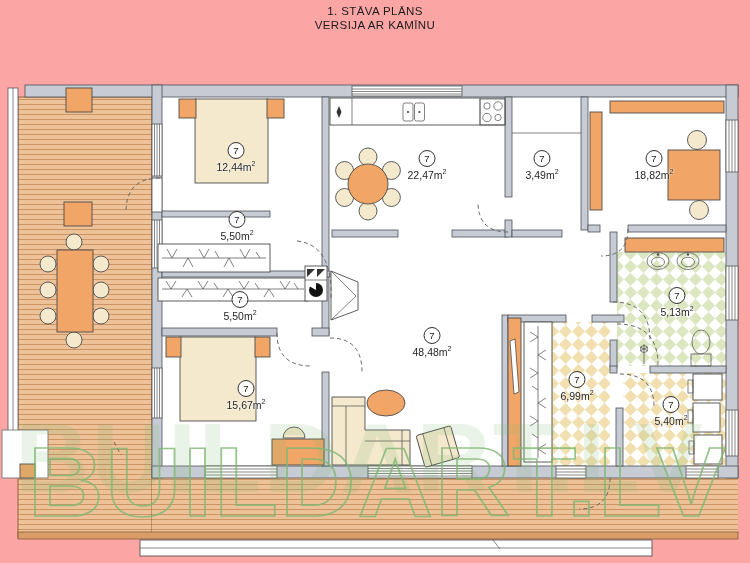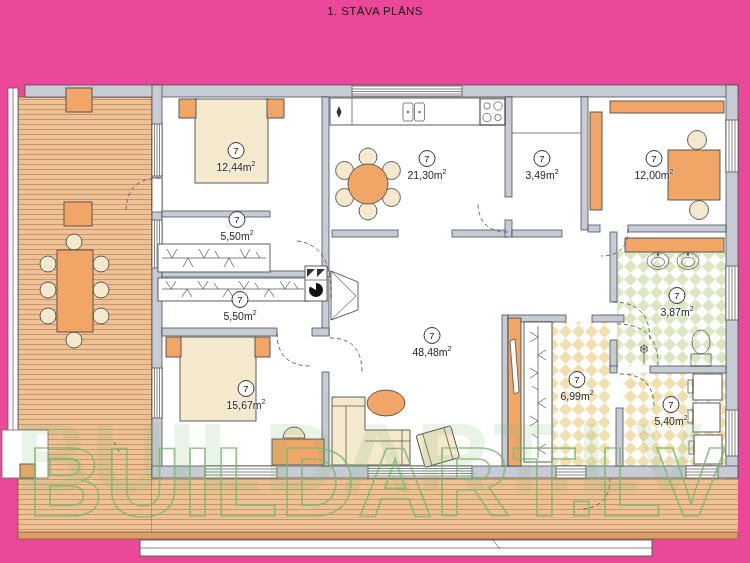--- a/index.html
+++ b/index.html
@@ -1,16 +1,16 @@
 <!DOCTYPE html>
 <html style="--wall: #c7cbd4; --deck: #edc298; --deck-line: #c88f5d; --orange: #f1a566; --beige: #f5e9cd; --tile-green: #dce7c1; --tile-tan: #f2dfb0; --watermark: #7fb873;"><head>
 <meta charset="utf-8">
 <style>
   html,body{margin:0;padding:0;background:#fff;}
-  .stage{position:relative;width:750px;height:563px;background:#ec4899;overflow:hidden;
+  .stage{position:relative;width:750px;height:563px;background:#fca5a5;overflow:hidden;
          font-family:"Liberation Sans",sans-serif;}
   .title{position:absolute;top:4px;left:0;width:100%;text-align:center;
          font-size:11.5px;line-height:14px;color:#1b1b1b;letter-spacing:.4px;}
   .room-label{position:absolute;transform:translateX(-50%);display:flex;
               flex-direction:column;align-items:center;gap:1px;z-index:5;}
   .room-label .circ{width:15px;height:15px;border:1.2px solid #2e2e2e;border-radius:50%;
               background:rgba(255,255,255,.9);font-size:9.5px;color:#222;
               display:flex;align-items:center;justify-content:center;}
   .room-label .area{font-size:10.5px;color:#1f1f1f;white-space:nowrap;
               text-shadow:0 0 2px #fff,0 0 2px #fff;}
@@ -29,20 +29,21 @@
            font-weight:bold;letter-spacing:2px;}
   .wm-shadow{fill:var(--watermark);opacity:.16;stroke:none;font-weight:bold;letter-spacing:2px;}
 </style>
 </head>
 <body>
 
 <div class="stage">
 
   <div class="title">
     <div>1. STĀVA PLĀNS</div>
+    <div>VERSIJA AR KAMĪNU</div>
   </div>
 
   <svg width="750" height="563" viewBox="0 0 750 563">
     <defs>
       <pattern id="planks" width="8" height="5" patternUnits="userSpaceOnUse">
         <rect width="8" height="5" fill="var(--deck)"></rect>
         <path d="M0,4.5 H8" stroke="var(--deck-line)" stroke-width="0.9"></path>
       </pattern>
       <pattern id="ckG" width="13" height="13" patternUnits="userSpaceOnUse">
         <rect width="13" height="13" fill="#fff"></rect>
@@ -323,33 +324,33 @@
   <div class="room-label" style="left:237px;top:211px">
     <span class="circ">7</span>
     <span class="area"><span>5,50</span><span>m</span><sup>2</sup></span>
   </div>
   <div class="room-label" style="left:240px;top:291px">
     <span class="circ">7</span>
     <span class="area"><span>5,50</span><span>m</span><sup>2</sup></span>
   </div>
   <div class="room-label" style="left:427px;top:150px">
     <span class="circ">7</span>
-    <span class="area"><span>21,30</span><span>m</span><sup>2</sup></span>
+    <span class="area"><span>22,47</span><span>m</span><sup>2</sup></span>
   </div>
   <div class="room-label" style="left:542px;top:150px">
     <span class="circ">7</span>
     <span class="area"><span>3,49</span><span>m</span><sup>2</sup></span>
   </div>
   <div class="room-label" style="left:654px;top:150px">
     <span class="circ">7</span>
-    <span class="area"><span>12,00</span><span>m</span><sup>2</sup></span>
+    <span class="area"><span>18,82</span><span>m</span><sup>2</sup></span>
   </div>
   <div class="room-label" style="left:677px;top:287px">
     <span class="circ">7</span>
-    <span class="area"><span>3,87</span><span>m</span><sup>2</sup></span>
+    <span class="area"><span>5,13</span><span>m</span><sup>2</sup></span>
   </div>
   <div class="room-label" style="left:432px;top:327px">
     <span class="circ">7</span>
     <span class="area"><span>48,48</span><span>m</span><sup>2</sup></span>
   </div>
   <div class="room-label" style="left:577px;top:371px">
     <span class="circ">7</span>
     <span class="area"><span>6,99</span><span>m</span><sup>2</sup></span>
   </div>
   <div class="room-label" style="left:246px;top:380px">

